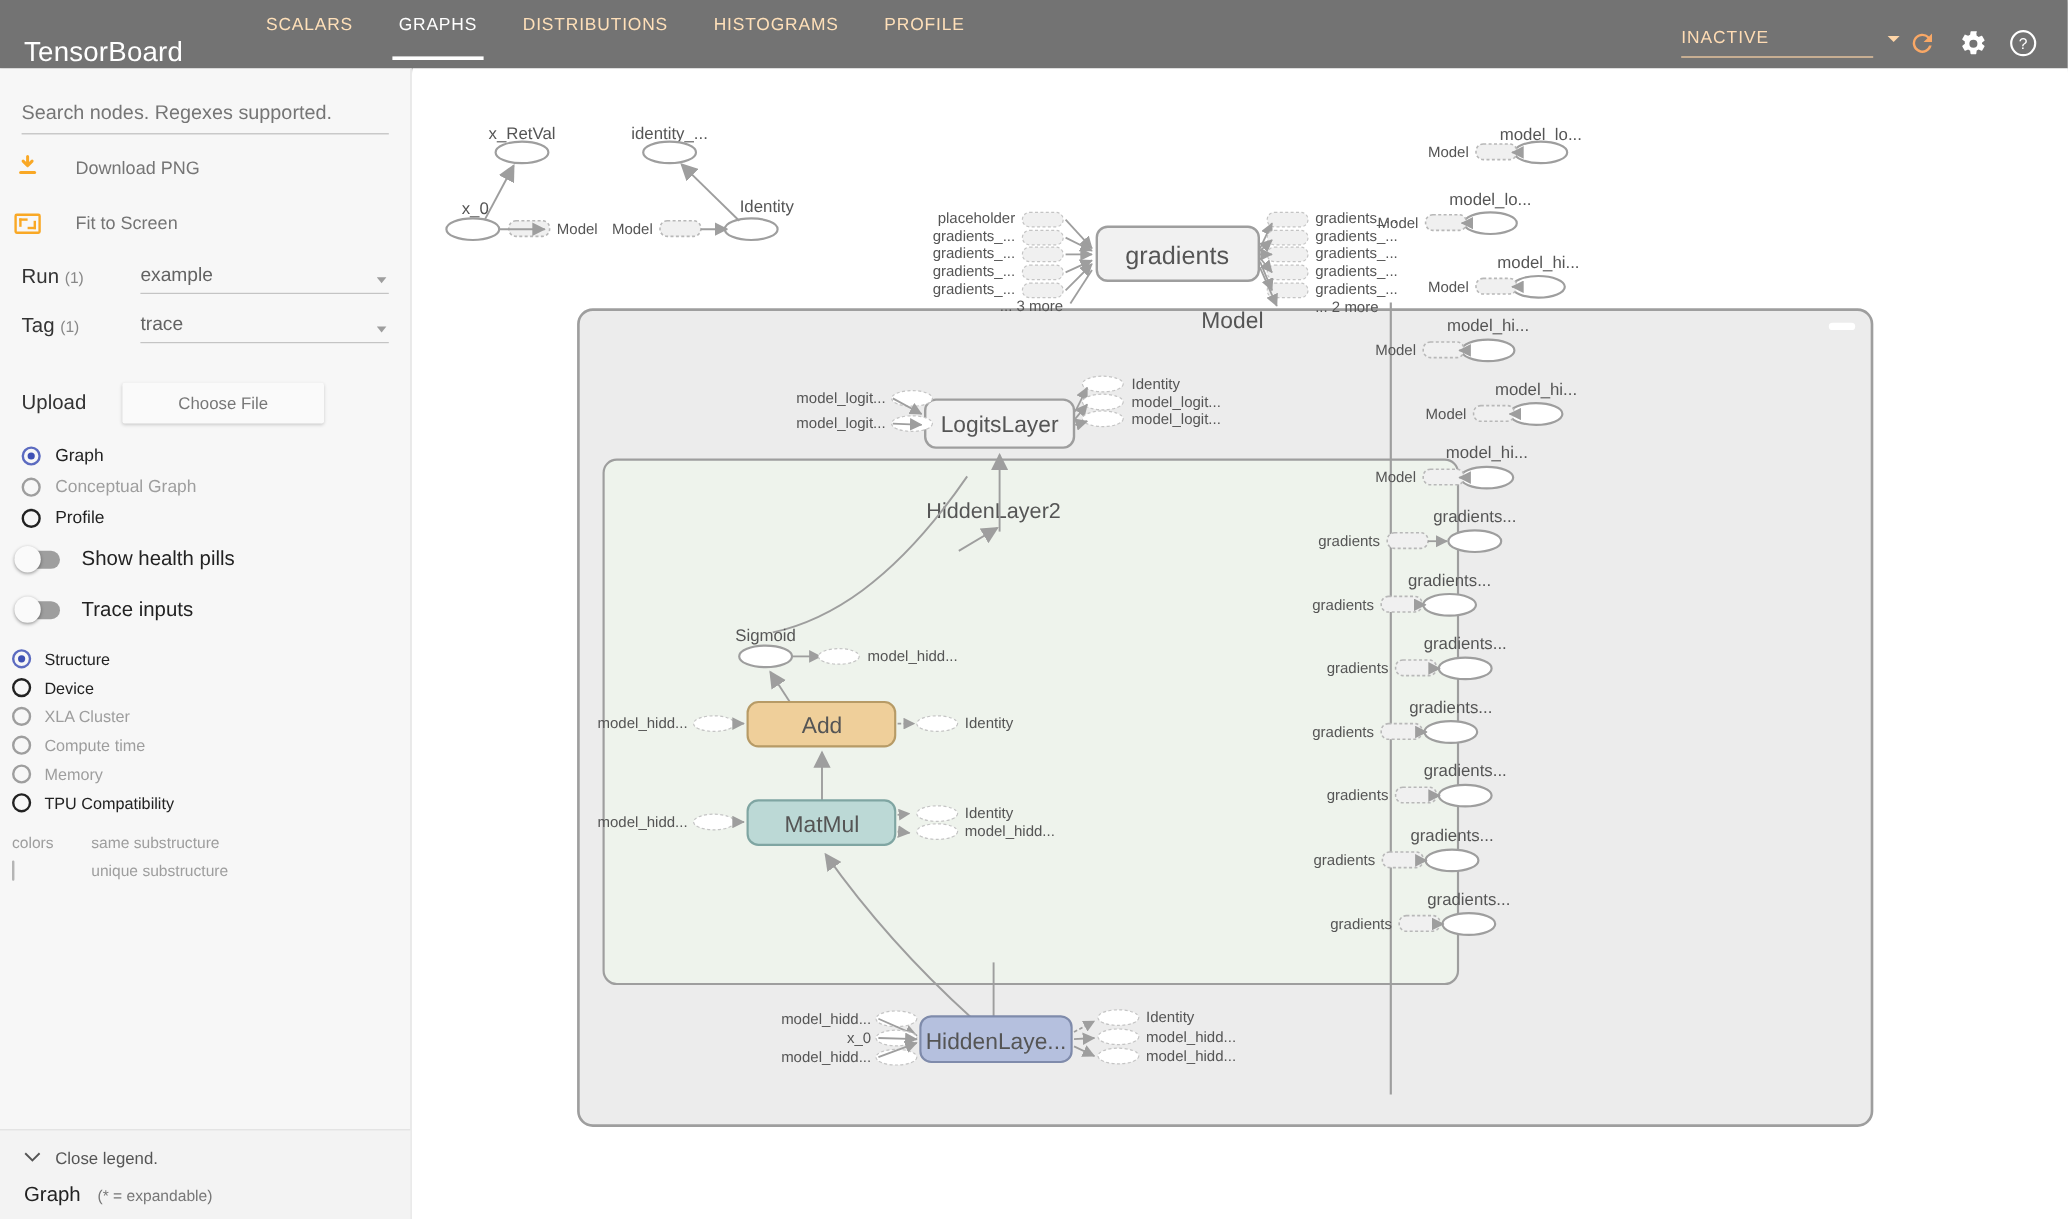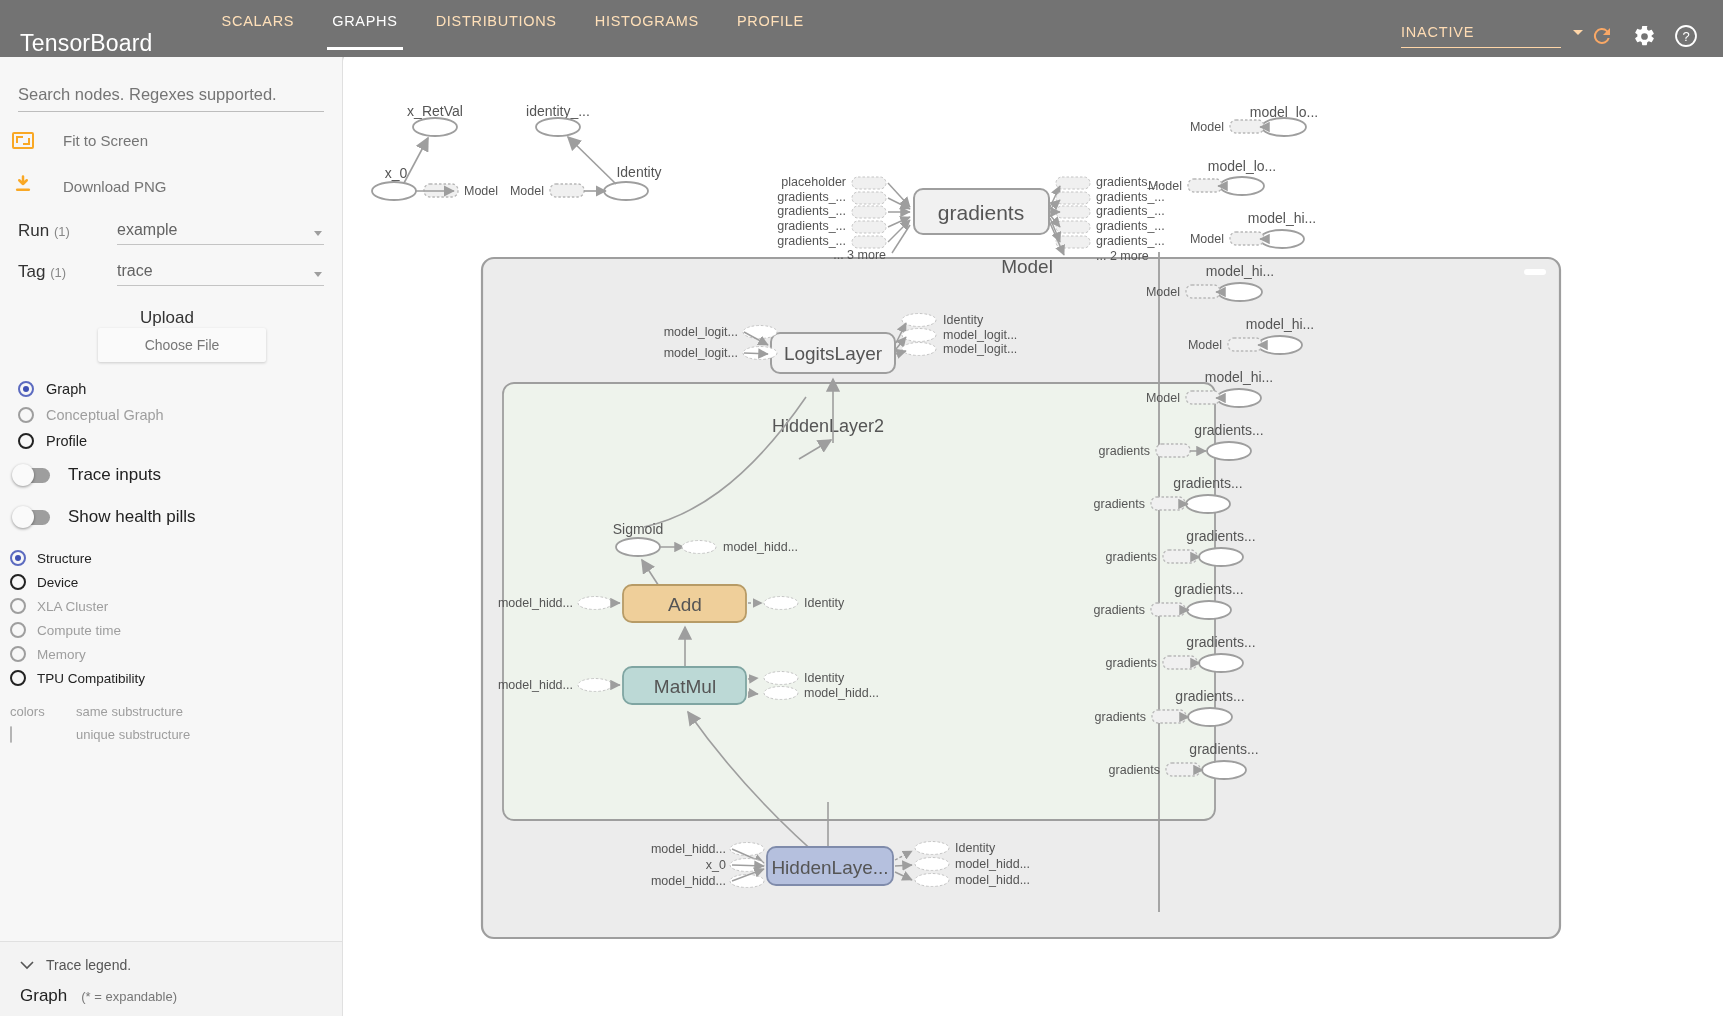--- a/index.html
+++ b/index.html
@@ -98,21 +98,21 @@
     padding-bottom:5px;
   }
   .sel-box .sel-val { font-size:16px; color:#636363; }
   .sel-box .caret {
     position:absolute; right:2px; bottom:8px;
     width:0;height:0;border-left:4px solid transparent;
     border-right:4px solid transparent;border-top:5px solid #9e9e9e;
   }
 
   #upload-row {
-    display:flex; align-items:center; padding:0 18px; margin-top:22px;flex-direction:column;
+    display:flex; align-items:center; padding:0 18px; margin-top:33px;
   }
   #upload-row .tag-label { font-size:17px; color:#333; width:62px; flex:none; }
   #choose-file {
     background:#fafafa; border:none; border-radius:2px;
     box-shadow:0 1px 3px rgba(0,0,0,.18);
     color:#777; font-size:14px; font-family:"Liberation Sans", sans-serif;
     padding:9px 0; width:168px; text-align:center; cursor:pointer;
     margin-left:22px;
   }
 
@@ -213,34 +213,34 @@
   </div>
 </div>
 
 <div id="sidebar">
 
   <div id="search-wrap">
     <input id="search-input" type="text" placeholder="Search nodes. Regexes supported." style="">
   </div>
 
   <div class="action-row">
-    <span class="fit-icon"></span>
-    <span class="label">Fit to Screen</span>
-  </div>
-
-  <div class="action-row">
     <span>
       <svg width="22" height="20" viewBox="0 0 24 24">
         <path d="M12 3v9m0 0l-4.5-4.5M12 12l4.5-4.5" fill="none" stroke="#f9a825" stroke-width="3" stroke-linecap="round"></path>
         <path d="M5 19h14" stroke="#f9a825" stroke-width="3" stroke-linecap="round"></path>
       </svg>
     </span>
     <span class="label">Download PNG</span>
   </div>
 
+  <div class="action-row">
+    <span class="fit-icon"></span>
+    <span class="label">Fit to Screen</span>
+  </div>
+
   <div class="selector-row">
     <div class="tag-label">
       <span>Run</span>
       <span class="count">(1)</span>
     </div>
     <div class="sel-box">
       <span class="sel-val">example</span>
       <span class="caret"></span>
     </div>
   </div>
@@ -269,31 +269,31 @@
     <div class="radio-row">
       <span class="radio grey"></span>
       <span class="rlabel off">Conceptual Graph</span>
     </div>
     <div class="radio-row">
       <span class="radio dark"></span>
       <span class="rlabel on">Profile</span>
     </div>
   </div>
 
+  <div class="toggle-row">
+    <span class="switch">
+        <span class="knob"></span>
+      </span>
+    <span class="tlabel">Show health pills</span>
+  </div>
   <div class="toggle-row">
     <span class="switch">
         <span class="knob"></span>
       </span>
     <span class="tlabel">Trace inputs</span>
-  </div>
-  <div class="toggle-row">
-    <span class="switch">
-        <span class="knob"></span>
-      </span>
-    <span class="tlabel">Show health pills</span>
   </div>
 
   <div id="color-block">
     <div>
       <div class="color-opt">
         <span class="radio sel"></span>
         <span class="rlabel on">Structure</span>
       </div>
       <div class="color-opt">
         <span class="radio dark"></span>
@@ -329,21 +329,21 @@
     </div>
   </div>
 
   <div id="legend-footer">
     <div id="close-legend">
       <span>
         <svg width="14" height="9" viewBox="0 0 14 9">
             <path d="M1 1l6 6 6-6" fill="none" stroke="#555" stroke-width="1.6"></path>
           </svg>
       </span>
-      <span class="txt">Trace legend.</span>
+      <span class="txt">Close legend.</span>
     </div>
     <div id="legend-graph-row">
       <span class="g">Graph</span>
       <span class="hint">(* = expandable)</span>
     </div>
   </div>
 </div>
 
 <div id="canvas">
 <svg id="graph-svg" width="1379" height="959" viewBox="0 0 1379 959">

